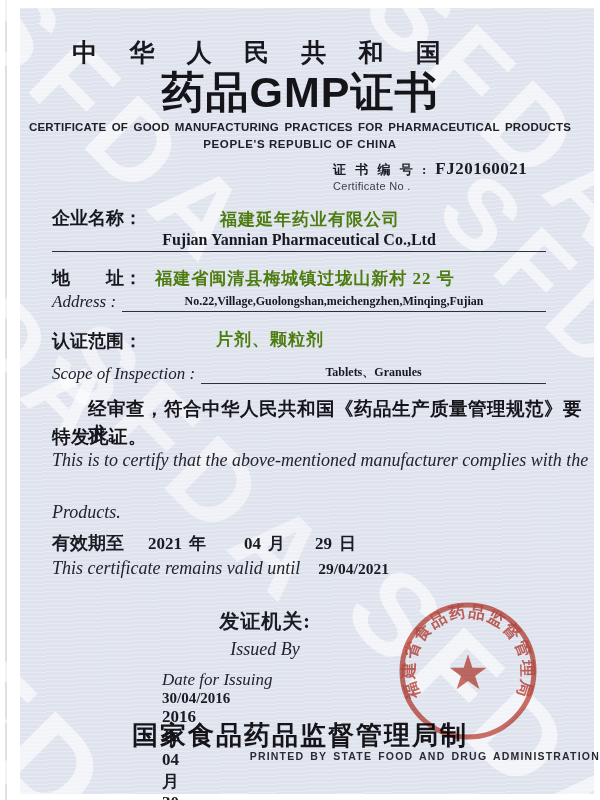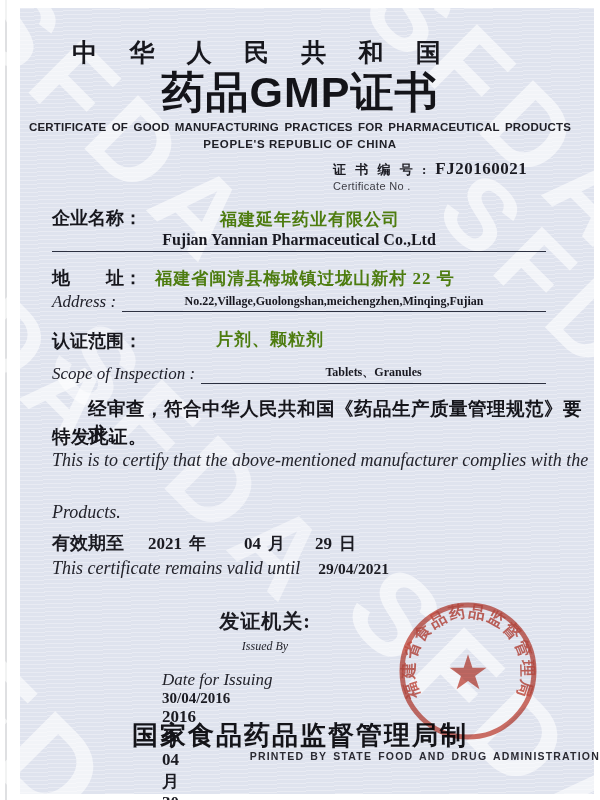--- a/index.html
+++ b/index.html
@@ -58,21 +58,21 @@
 
   .flexrow{display:flex;align-items:baseline;}
   .v-lab{font-size:18px;font-weight:bold;}
   .v-num{font-size:17px;font-weight:600;}
   .v-unit{font-size:17px;font-weight:600;margin-left:7px;}
   .gap24{margin-left:24px;} .gap38{margin-left:38px;} .gap30{margin-left:30px;}
   .gap18{margin-left:18px;} .gap22{margin-left:22px;} .gap25{margin-left:25px;}
 
   .issuer{left:150px;top:608px;width:230px;text-align:center;}
   .issuer .cn{font-size:20px;font-weight:bold;letter-spacing:1px;}
-  .issuer .en{font-style:italic;font-size:12px;margin-top:4px;color:#22222a;}
+  .issuer .en{font-style:italic;font-size:18px;margin-top:4px;color:#22222a;}
 
   .footer-cn{left:0;top:718px;width:600px;text-align:center;font-size:26px;font-weight:bold;
              letter-spacing:2px;color:#141419;}
   .footer-en{left:0;top:750px;width:600px;text-align:right;font-family:"Liberation Sans",sans-serif;
              font-size:10.5px;font-weight:bold;letter-spacing:1.2px;word-spacing:2px;color:#2b2b33;}
 
   .seal{left:388px;top:591px;z-index:3;mix-blend-mode:multiply;opacity:.9;}
 </style>
 </head>
 <body>

